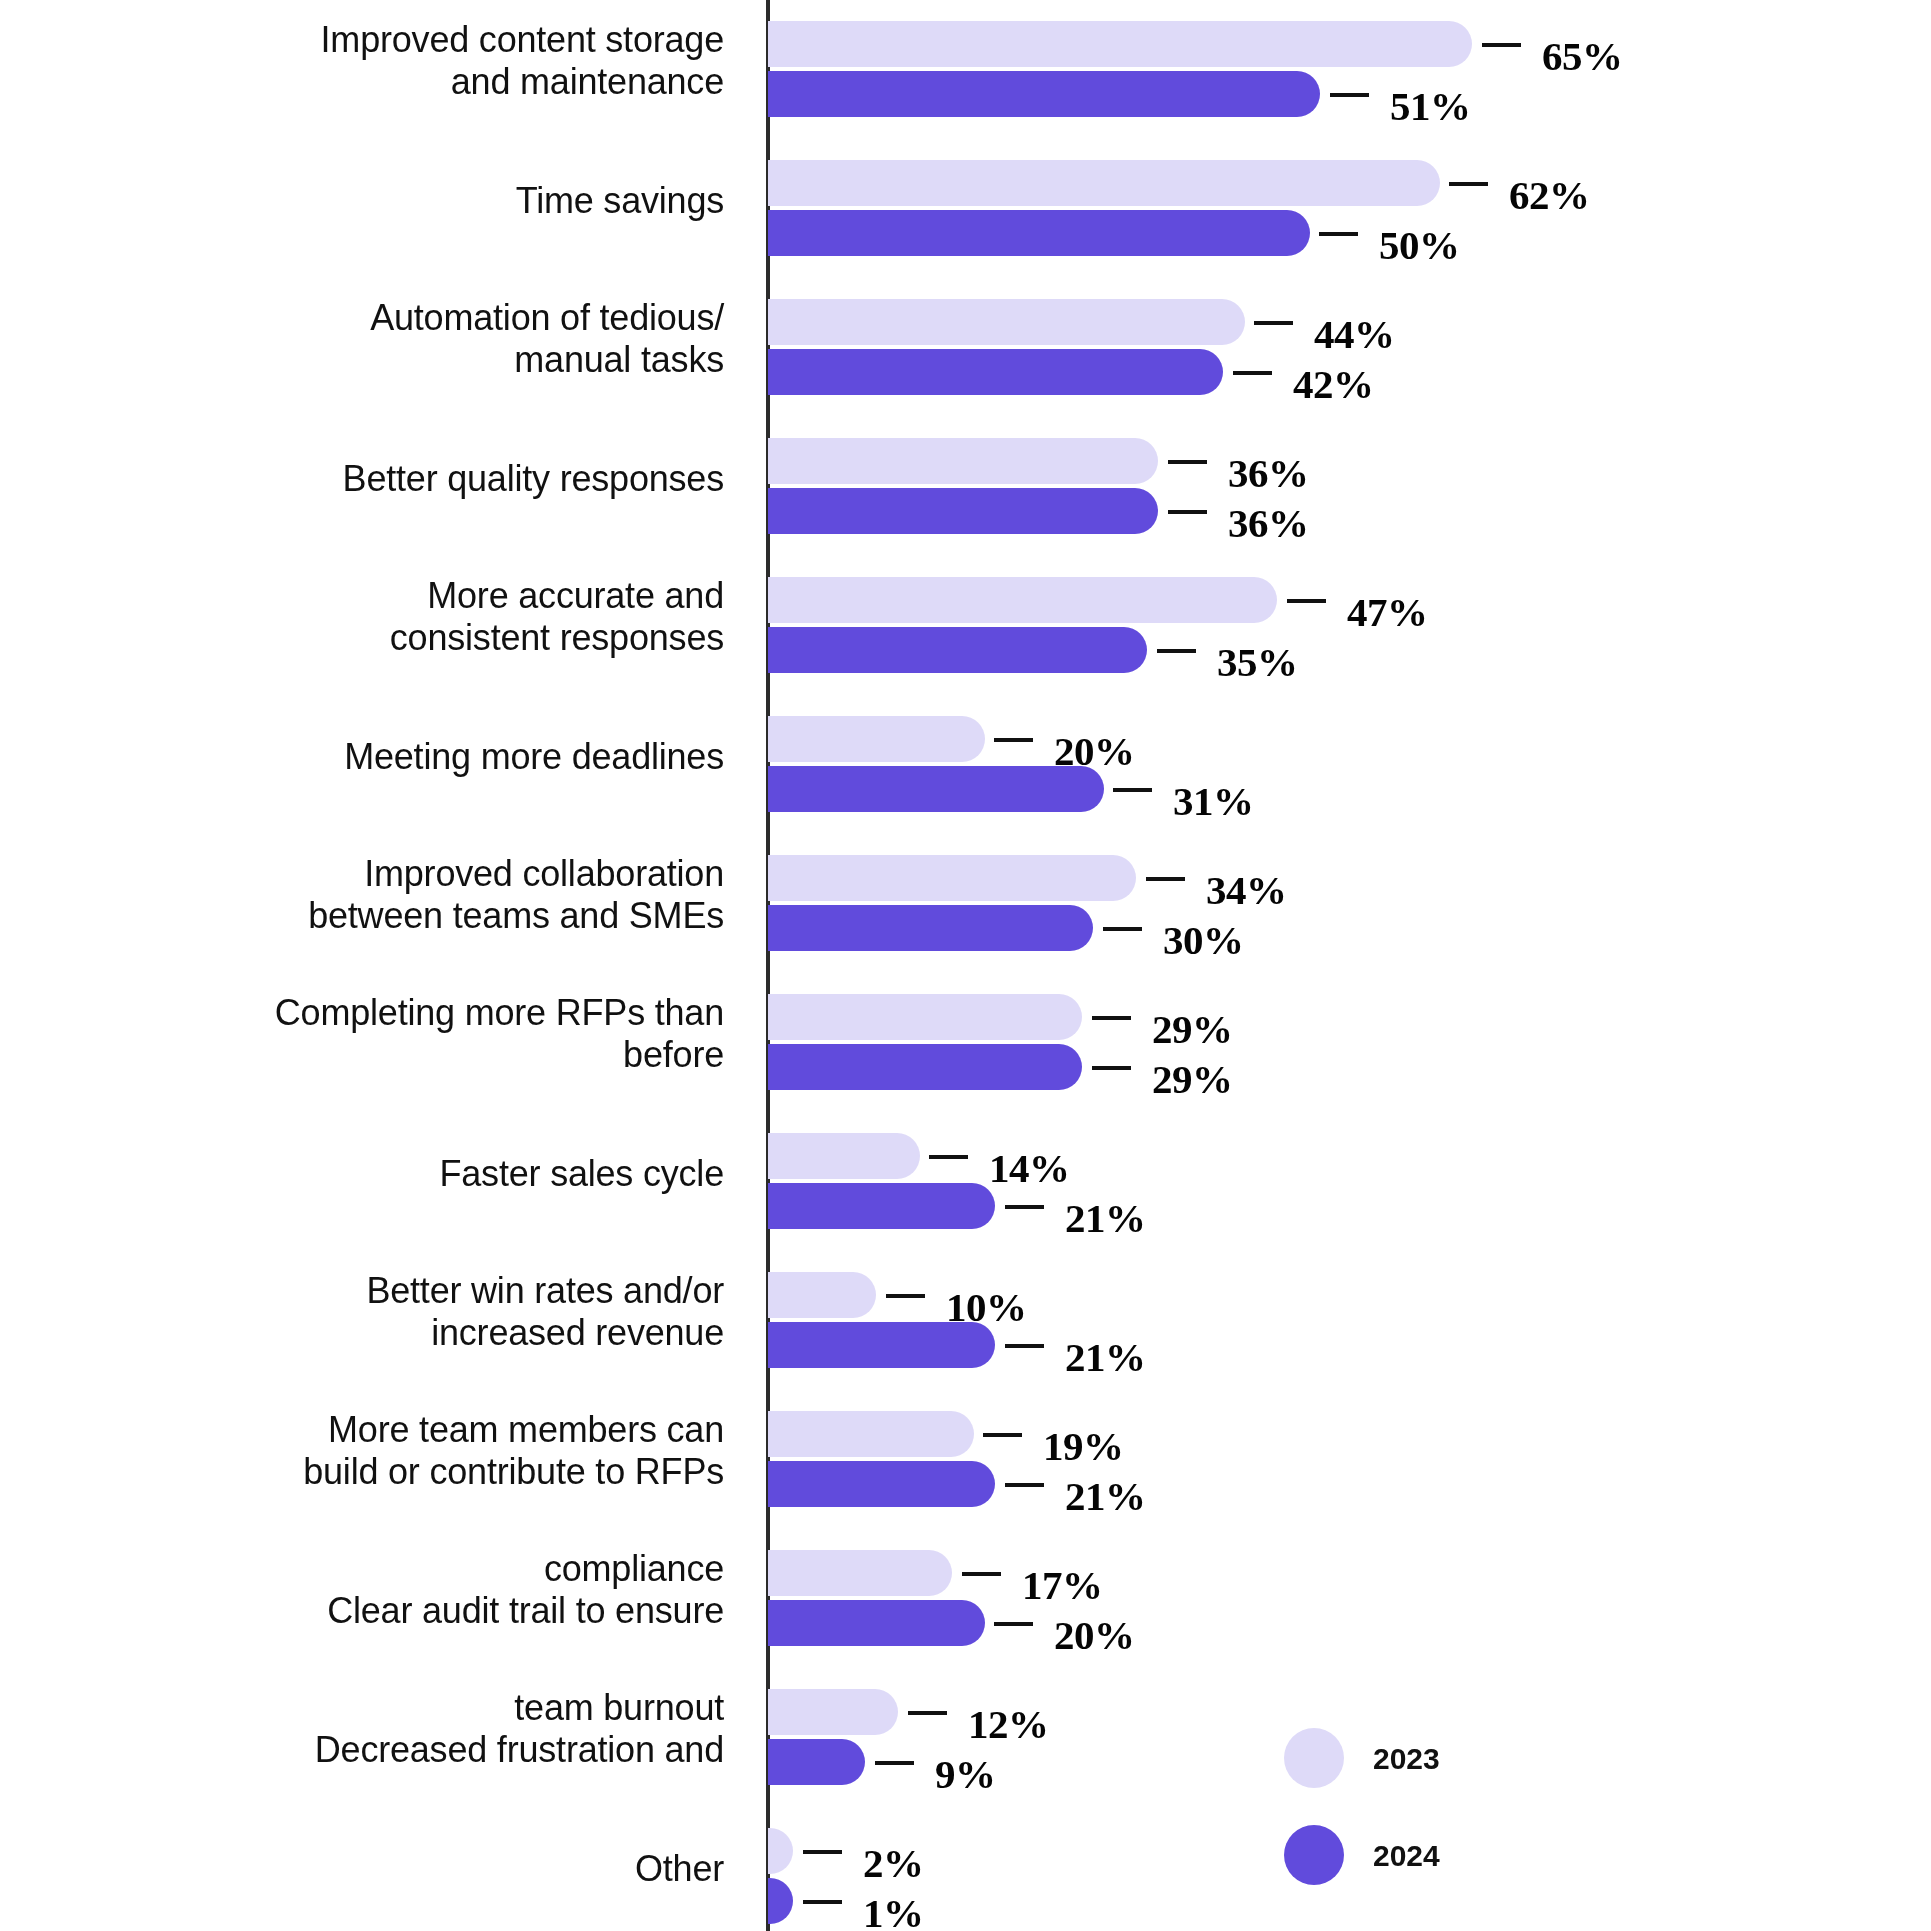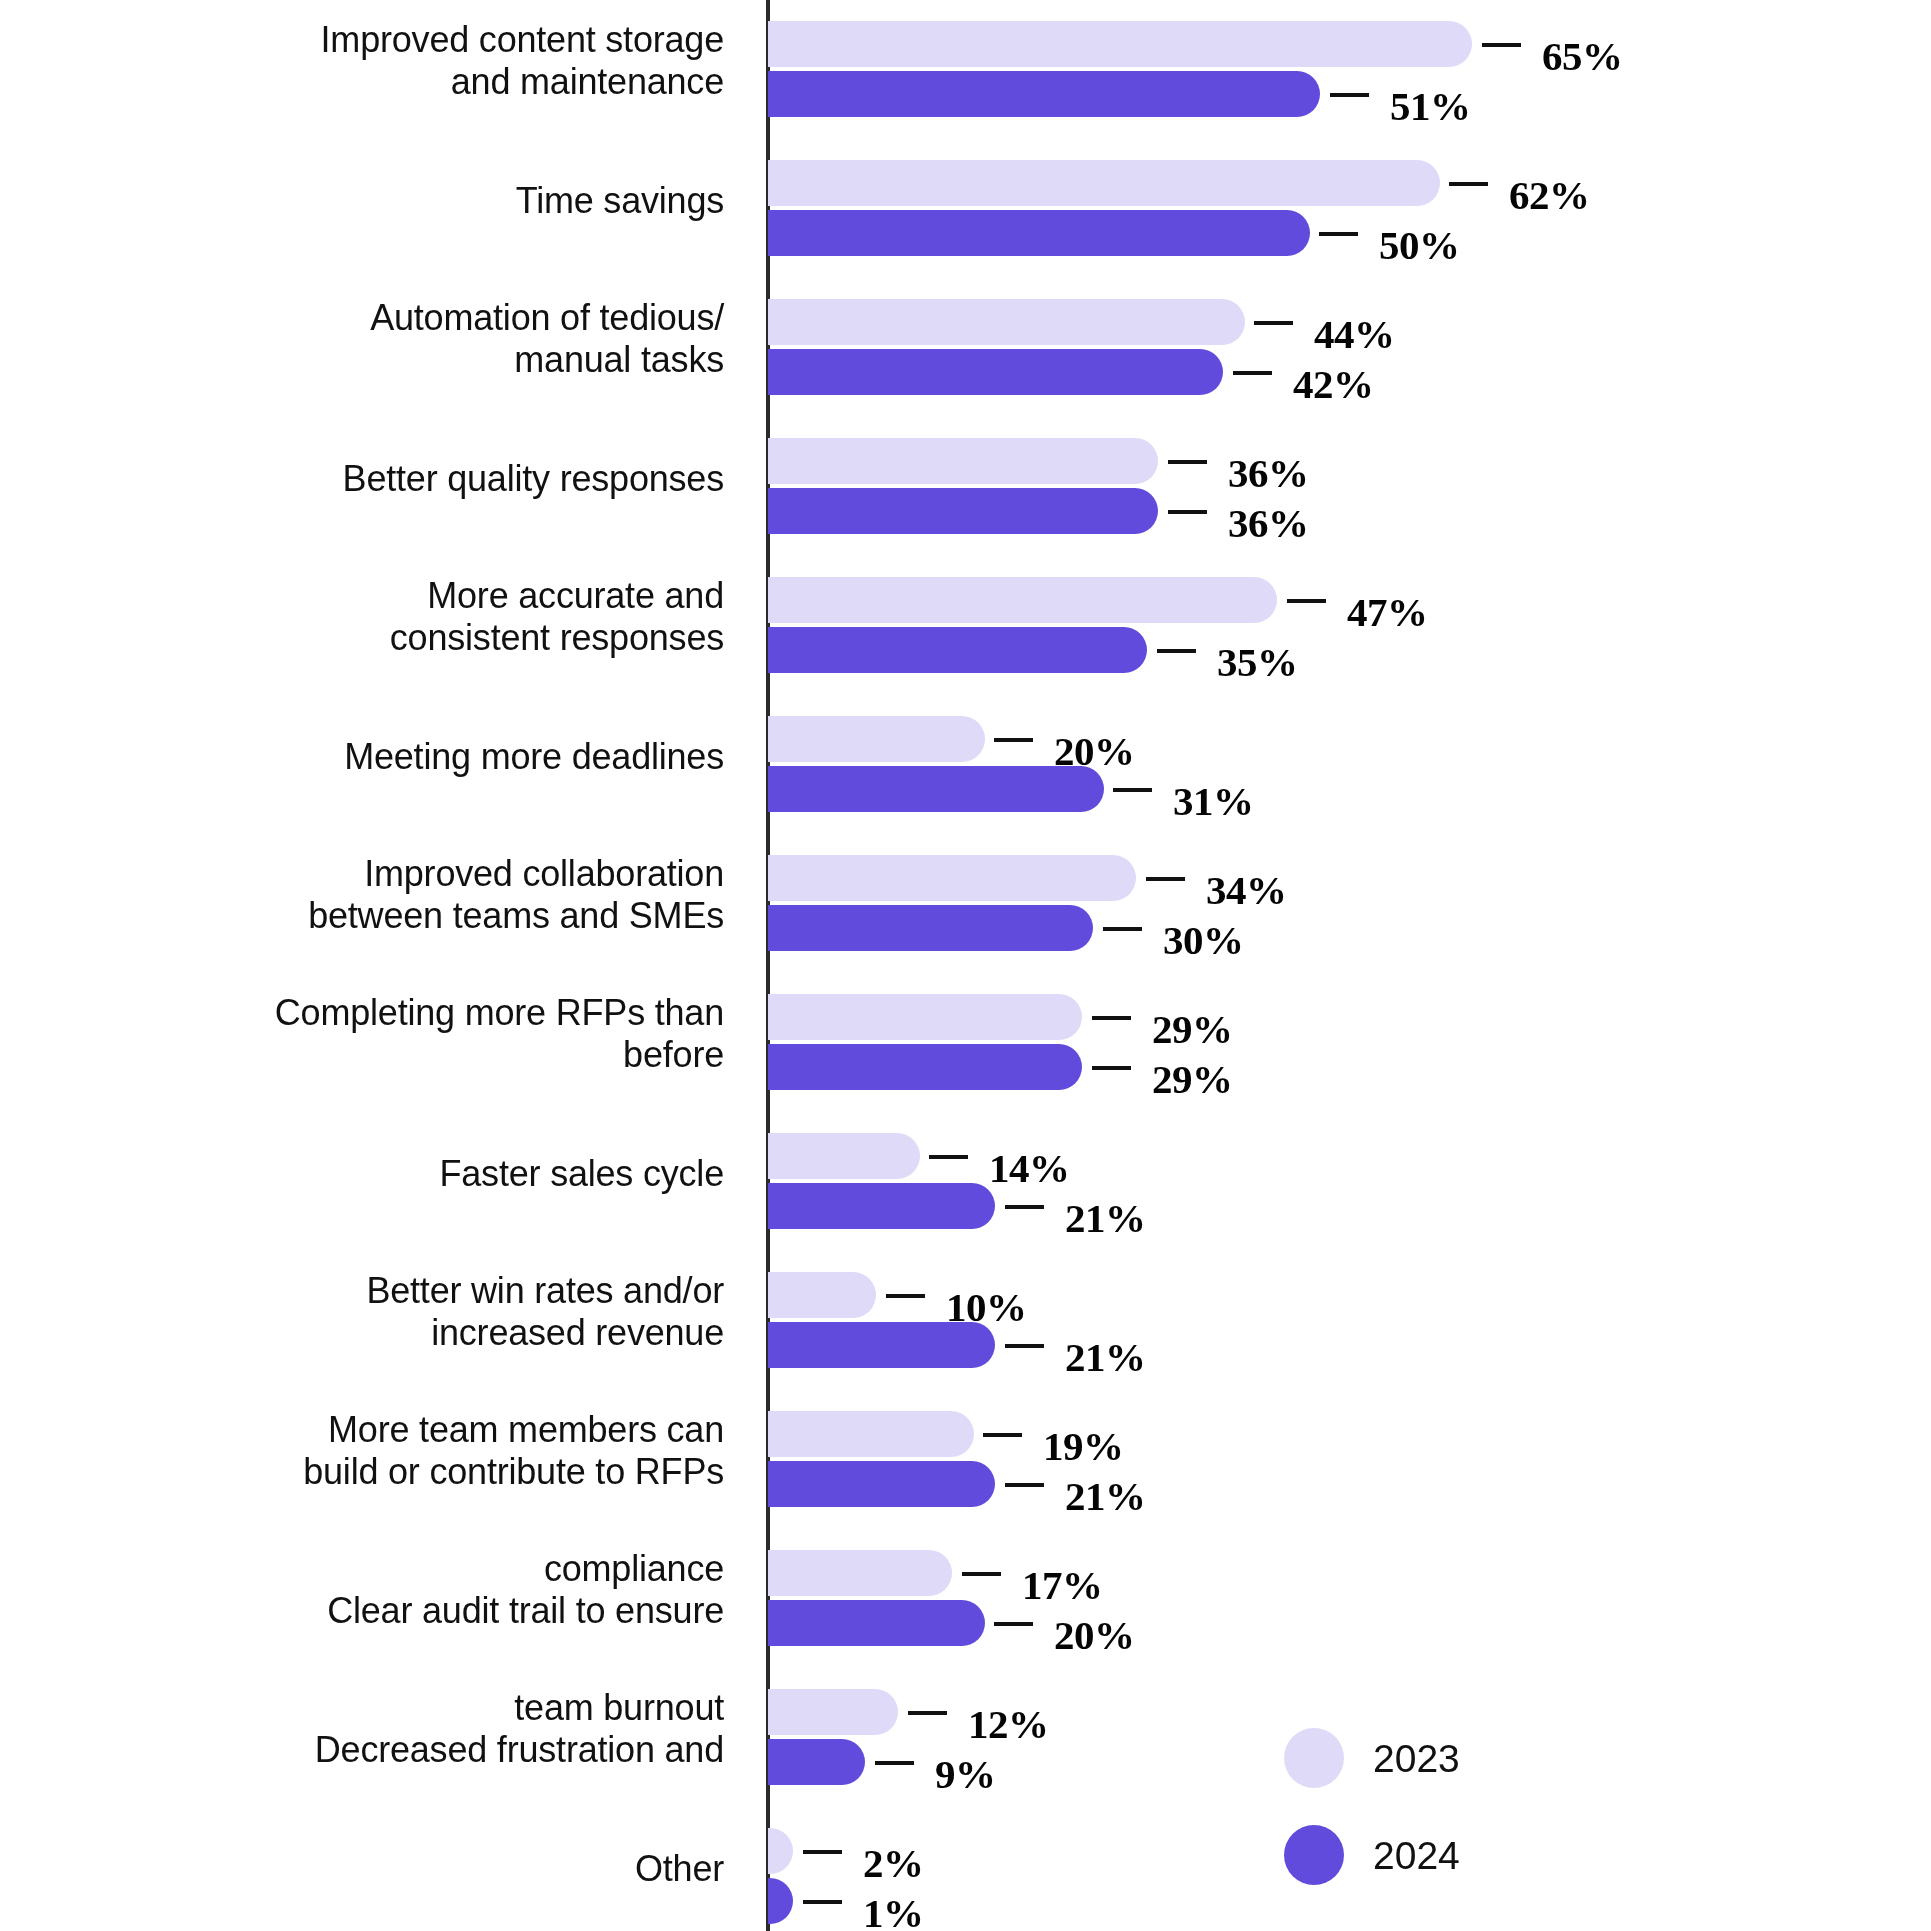--- a/index.html
+++ b/index.html
@@ -109,25 +109,25 @@
     left: 0;
     top: 0;
     width: 60px;
     height: 60px;
     border-radius: 50%;
   }
   .legend-text {
     position: absolute;
     left: 89px;
     top: 3.9px;
-    font-size: 39px;
+    font-size: 30px;
     line-height: 54px;
     color: #111111;
     font-family: "Liberation Sans", sans-serif;
-    font-weight: 400;
+    font-weight: 700;
   }
 </style>
 </head>
 <body>
 
 <div id="chart-root">
 
   <div id="axis-line"></div>
 
   <div id="rows-container">

